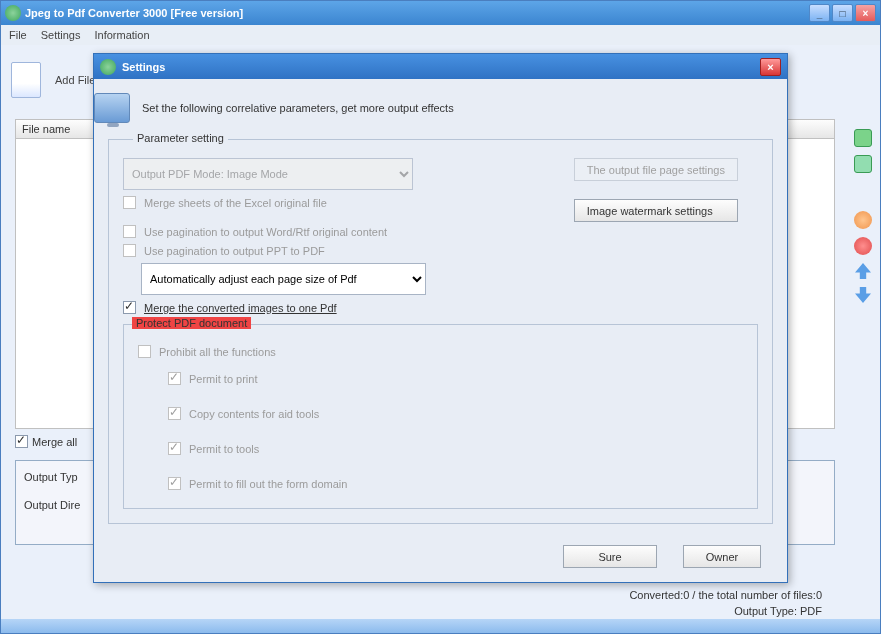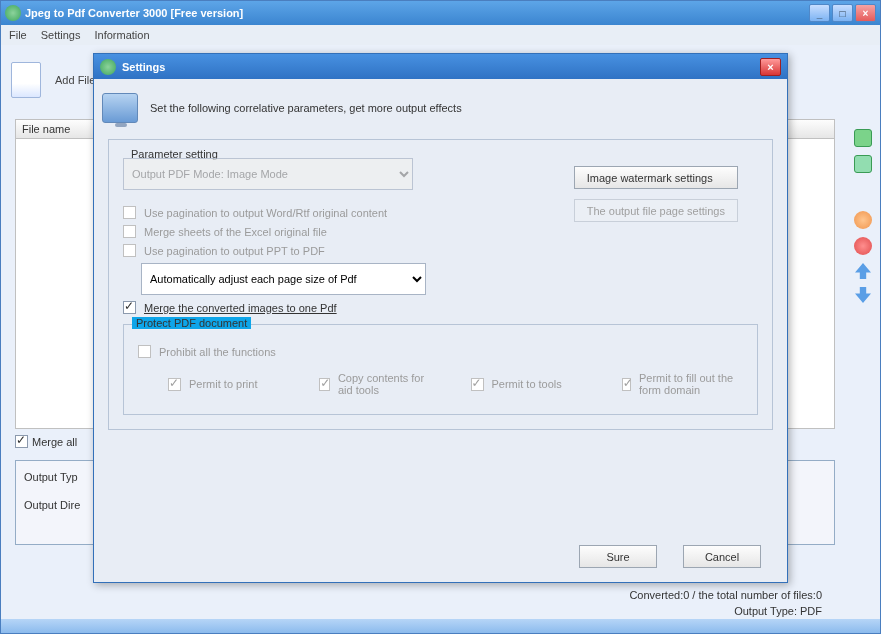--- a/index.html
+++ b/index.html
@@ -38,44 +38,44 @@
 
 .statusbar { position: absolute; bottom: 16px; right: 58px; color: #333; }
 .window-frame-bottom { position:absolute; bottom:0; left:0; right:0; height: 14px; background: linear-gradient(to bottom, #b6d5f7, #8cbbed); }
 
 
 .modal { position: absolute; left: 92px; top: 52px; width: 695px; height: 530px; background: #e8edf5; border: 1px solid #3370b9; box-shadow: 2px 2px 8px rgba(0,0,0,.3); }
 .modal-titlebar { height: 25px; background: linear-gradient(to bottom, #4891e1, #2f72c4); display: flex; align-items: center; padding: 0 6px; color: white; font-weight: bold; font-size: 13px; }
 .modal-titlebar .ico { width: 16px; height: 16px; margin-right: 6px; background: radial-gradient(#8cd39b, #3ea65c); border-radius: 50%; }
 .modal-close { margin-left: auto; width: 21px; height: 18px; background: linear-gradient(to bottom, #ff9a9a, #d83535); border: 1px solid #a02020; border-radius: 2px; color: white; font-weight: bold; display: flex; align-items: center; justify-content: center; }
 
-.modal-intro { display: flex; align-items: center; gap: 12px; padding: 14px 14px 10px 8px; color: #333; }
+.modal-intro { display: flex; align-items: center; gap: 12px; padding: 14px 14px 10px 0; color: #333; }
 .monitor-icon { width: 36px; height: 30px; background: linear-gradient(to bottom, #b6d3f1, #6a9bd5); border: 1px solid #6289b9; border-radius: 3px; position: relative; }
 .monitor-icon::after { content:""; position:absolute; bottom:-5px; left: 12px; width: 12px; height: 4px; background: #92a5c0; border-radius: 2px; }
 
 .fieldset { border: 1px solid #b7c4d6; margin: 6px 14px; padding: 12px 14px 14px 14px; position: relative; }
-.fieldset > .legend { position: absolute; top: -8px; left: 18px; background: #e8edf5; padding: 0 4px; color: #333; margin-top: 16px; }
+.fieldset > .legend { position: absolute; top: -8px; left: 24px; background: #e8edf5; padding: 0 4px; color: #333; }
 
 .row { display: flex; align-items: center; gap: 8px; margin: 6px 0; color: #333; }
 .disabled { color: #9b9b9b; }
 
 select, input[type=text], input[type=password] { border: 1px solid #a8b4c5; background: #fff; height: 32px; padding: 1px 4px; font-family: inherit; font-size: 11px; }
 select.read { background: #f0f0f0; color: #888; }
 .btn { height: 23px; padding: 0 12px; background: linear-gradient(to bottom, #fdfdfd, #e6e6e6); border: 1px solid #9ca6b2; color: #333; display: inline-flex; align-items: center; }
 .btn.flat-dis { color: #a0a0a0; background: #ebeff5; border: 1px solid #c8cfd9; }
 
 .cb { display: inline-block; width: 13px; height: 13px; border: 1px solid #8b99ad; background: #fff; position: relative; }
 .cb.gray { border-color: #c0c0c0; }
 .cb.checked::after { content: "✓"; position: absolute; top: -3px; left: 0px; font-size: 12px; color: #333; }
 .cb.checked.gray::after { color: #a0a0a0; }
 
 .inner-fieldset { border: 1px solid #b7c4d6; padding: 12px 14px; margin-top: 10px; position: relative; }
-.inner-fieldset > .legend { position: absolute; top: -8px; left: 8px; background: #0ea5e9; padding: 0 4px; color: #333; }
-
-.permit-grid { display: grid; grid-template-columns: 1fr 1fr 1fr 1fr; gap: 10px 30px; margin-left: 30px; margin-top: 8px; }
+.inner-fieldset > .legend { position: absolute; top: -8px; left: 8px; background: #ef4444; padding: 0 4px; color: #333; }
+
+.permit-grid { display: grid; grid-template-columns: 1fr; gap: 10px 30px; margin-left: 30px; margin-top: 8px; }
 
 .modal-footer { position: absolute; bottom: 14px; right: 26px; display: flex; gap: 26px; }
 
 .spacer-right { position:absolute; right: 20px; top: 0; display:flex; flex-direction:column; gap:10px; }
 </style>
 </head>
 <body>
 
 <div class="main-window">
   <div class="main-titlebar">
@@ -151,32 +151,32 @@
     </div>
 
     <div class="fieldset">
       <span class="legend">Parameter setting</span>
 
       <div class="row" style="position:relative">
         <select class="read" style="width:290px" disabled="">
           <option>Output PDF Mode: Image Mode</option>
         </select>
         <div class="spacer-right">
+          <span class="btn flat-dis">The output file page settings</span>
           <span class="btn" style="margin-top:8px">Image watermark settings</span>
-          <span class="btn flat-dis">The output file page settings</span>
         </div>
       </div>
 
+      <div class="row disabled">
+        <span class="cb gray"></span>
+        <span>Merge sheets of the Excel original file</span>
+      </div>
       <div class="row disabled" style="margin-top:16px">
         <span class="cb gray"></span>
         <span>Use pagination to output Word/Rtf original content</span>
-      </div>
-      <div class="row disabled">
-        <span class="cb gray"></span>
-        <span>Merge sheets of the Excel original file</span>
       </div>
       <div class="row disabled">
         <span class="cb gray"></span>
         <span>Use pagination to output PPT to PDF</span>
       </div>
       <div class="row" style="margin-left:18px">
         <select style="width:285px">
           <option>Automatically adjust each page size of Pdf</option>
         </select>
       </div>
@@ -206,17 +206,17 @@
           </div>
           <div class="row disabled">
             <span class="cb gray checked"></span>
             <span>Permit to fill out the form domain</span>
           </div>
         </div>
       </div>
     </div>
 
     <div class="modal-footer">
-      <span class="btn" style="width:78px;justify-content:center">Sure</span>
-      <span class="btn" style="width:78px;justify-content:center">Cancel</span>
+      <span class="btn" style="width:94px;justify-content:center">Sure</span>
+      <span class="btn" style="width:78px;justify-content:center">Owner</span>
     </div>
   </div>
 </div>
 
 </body></html>

